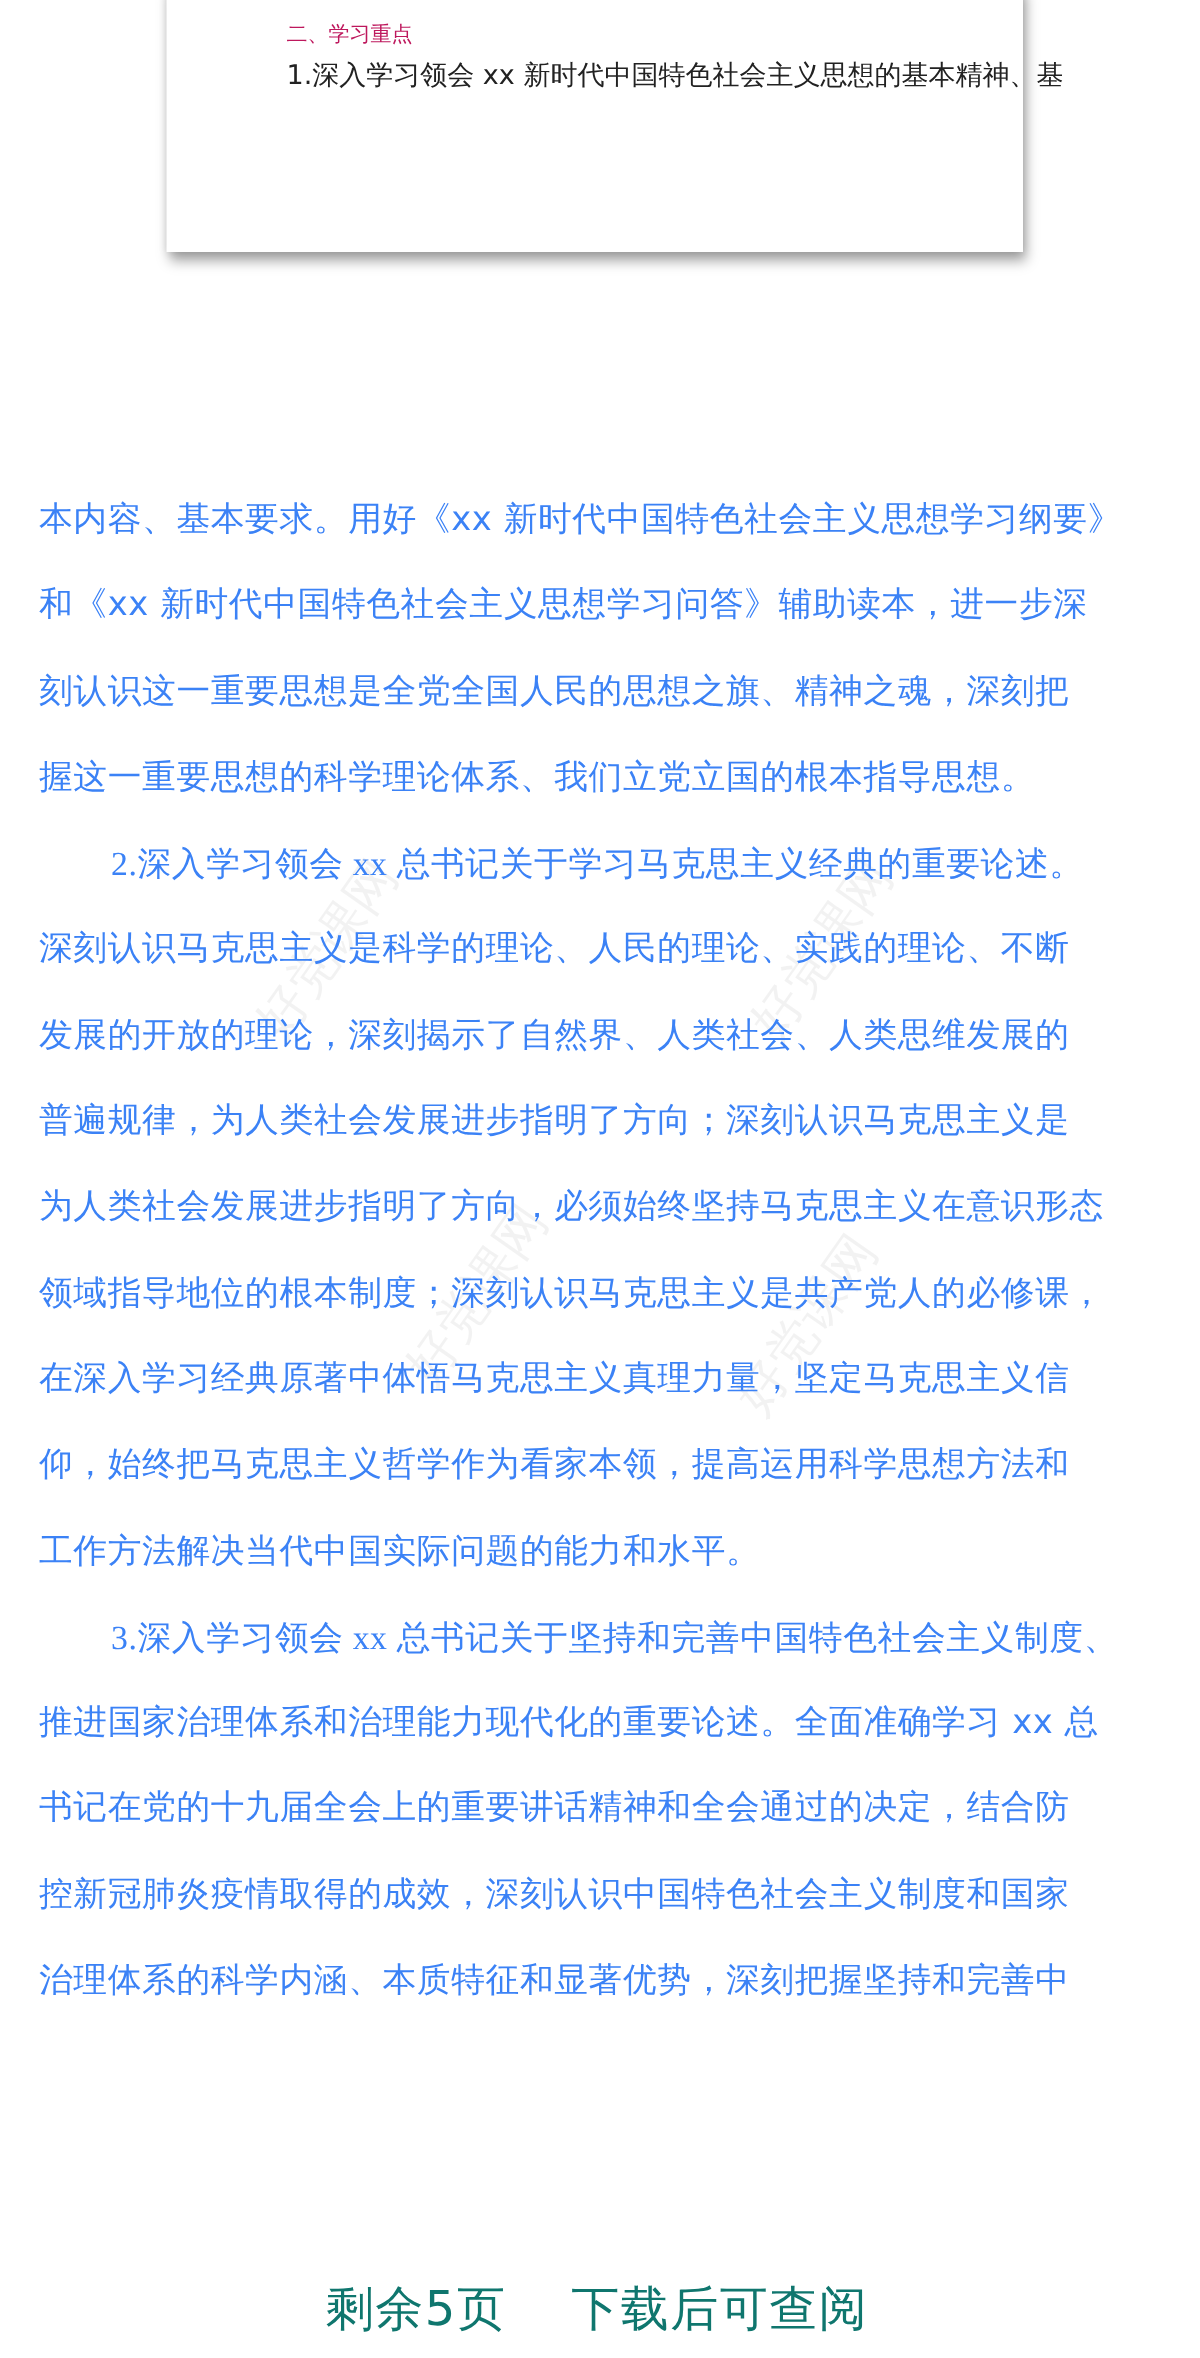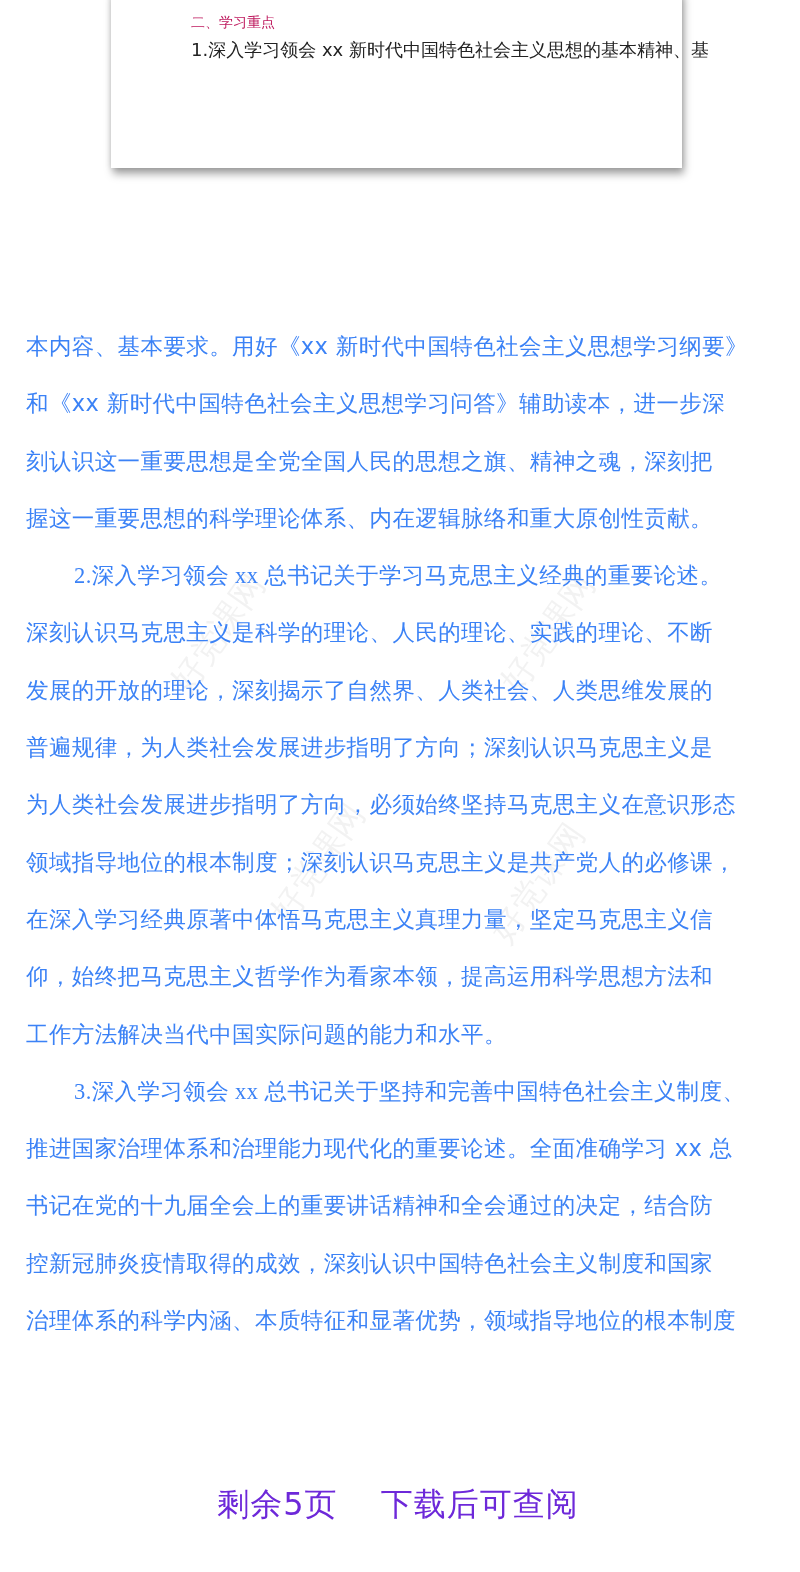--- a/index.html
+++ b/index.html
@@ -10,54 +10,54 @@
       background: #fff;
       box-shadow: 2px 6px 8px rgba(0,0,0,0.35), 0 0 6px rgba(0,0,0,0.15);
     }
     .card-heading { position: absolute; left: 80px; top: 24px; font-size: 14px; color: #be185d; }
     .card-line { position: absolute; left: 80px; top: 48px; font-size: 18px; color: #222; white-space: nowrap; }
     .body-text { position: absolute; left: 26px; top: 318px; width: 750px; }
     .line { height: 57.3px; line-height: 57.3px; font-size: 22.5px; white-space: nowrap; color: #3b82f6; letter-spacing: 0.4px; }
     .line.indent { padding-left: 48px; font-family: Liberation Serif, serif; }
     .watermark { position: absolute; font-size: 34px; color: rgba(0,0,0,0.05);
                  transform: rotate(-55deg); white-space: nowrap; pointer-events: none; }
-    .remaining { position: absolute; left: 0; top: 1483px; width: 796px; text-align: center;
-                 font-size: 32px; color: #6d28d9; letter-spacing: 1px; }
+    .remaining { position: absolute; left: 0; top: 1518px; width: 796px; text-align: center;
+                 font-size: 32px; color: #0f766e; letter-spacing: 1px; }
     .remaining span { margin: 0 16px; }
   </style>
 </head>
 <body>
 
 <div class="preview-card">
   <div class="card-heading">二、学习重点</div>
   <div class="card-line">1.深入学习领会 xx 新时代中国特色社会主义思想的基本精神、基</div>
 </div>
 
 <div class="watermark" style="left:150px; top:610px;">好党课网</div>
 <div class="watermark" style="left:480px; top:610px;">好党课网</div>
 <div class="watermark" style="left:250px; top:840px;">好党课网</div>
 <div class="watermark" style="left:470px; top:860px;">好党课网</div>
 
 <div class="body-text">
   <div class="line">本内容、基本要求。用好《xx 新时代中国特色社会主义思想学习纲要》</div>
   <div class="line">和《xx  新时代中国特色社会主义思想学习问答》辅助读本，进一步深</div>
   <div class="line">刻认识这一重要思想是全党全国人民的思想之旗、精神之魂，深刻把</div>
-  <div class="line">握这一重要思想的科学理论体系、内在逻辑脉络和重大原创性贡献。</div>
+  <div class="line">握这一重要思想的科学理论体系、我们立党立国的根本指导思想。</div>
   <div class="line indent">2.深入学习领会 xx 总书记关于学习马克思主义经典的重要论述。</div>
   <div class="line">深刻认识马克思主义是科学的理论、人民的理论、实践的理论、不断</div>
   <div class="line">发展的开放的理论，深刻揭示了自然界、人类社会、人类思维发展的</div>
   <div class="line">普遍规律，为人类社会发展进步指明了方向；深刻认识马克思主义是</div>
   <div class="line">为人类社会发展进步指明了方向，必须始终坚持马克思主义在意识形态</div>
   <div class="line">领域指导地位的根本制度；深刻认识马克思主义是共产党人的必修课，</div>
   <div class="line">在深入学习经典原著中体悟马克思主义真理力量，坚定马克思主义信</div>
   <div class="line">仰，始终把马克思主义哲学作为看家本领，提高运用科学思想方法和</div>
   <div class="line">工作方法解决当代中国实际问题的能力和水平。</div>
   <div class="line indent">3.深入学习领会 xx 总书记关于坚持和完善中国特色社会主义制度、</div>
   <div class="line">推进国家治理体系和治理能力现代化的重要论述。全面准确学习 xx 总</div>
   <div class="line">书记在党的十九届全会上的重要讲话精神和全会通过的决定，结合防</div>
   <div class="line">控新冠肺炎疫情取得的成效，深刻认识中国特色社会主义制度和国家</div>
-  <div class="line">治理体系的科学内涵、本质特征和显著优势，领域指导地位的根本制度</div>
+  <div class="line">治理体系的科学内涵、本质特征和显著优势，深刻把握坚持和完善中</div>
 </div>
 
 <div class="remaining">
   <span>剩余5页</span>
   <span>下载后可查阅</span>
 </div>
 
 </body></html>

